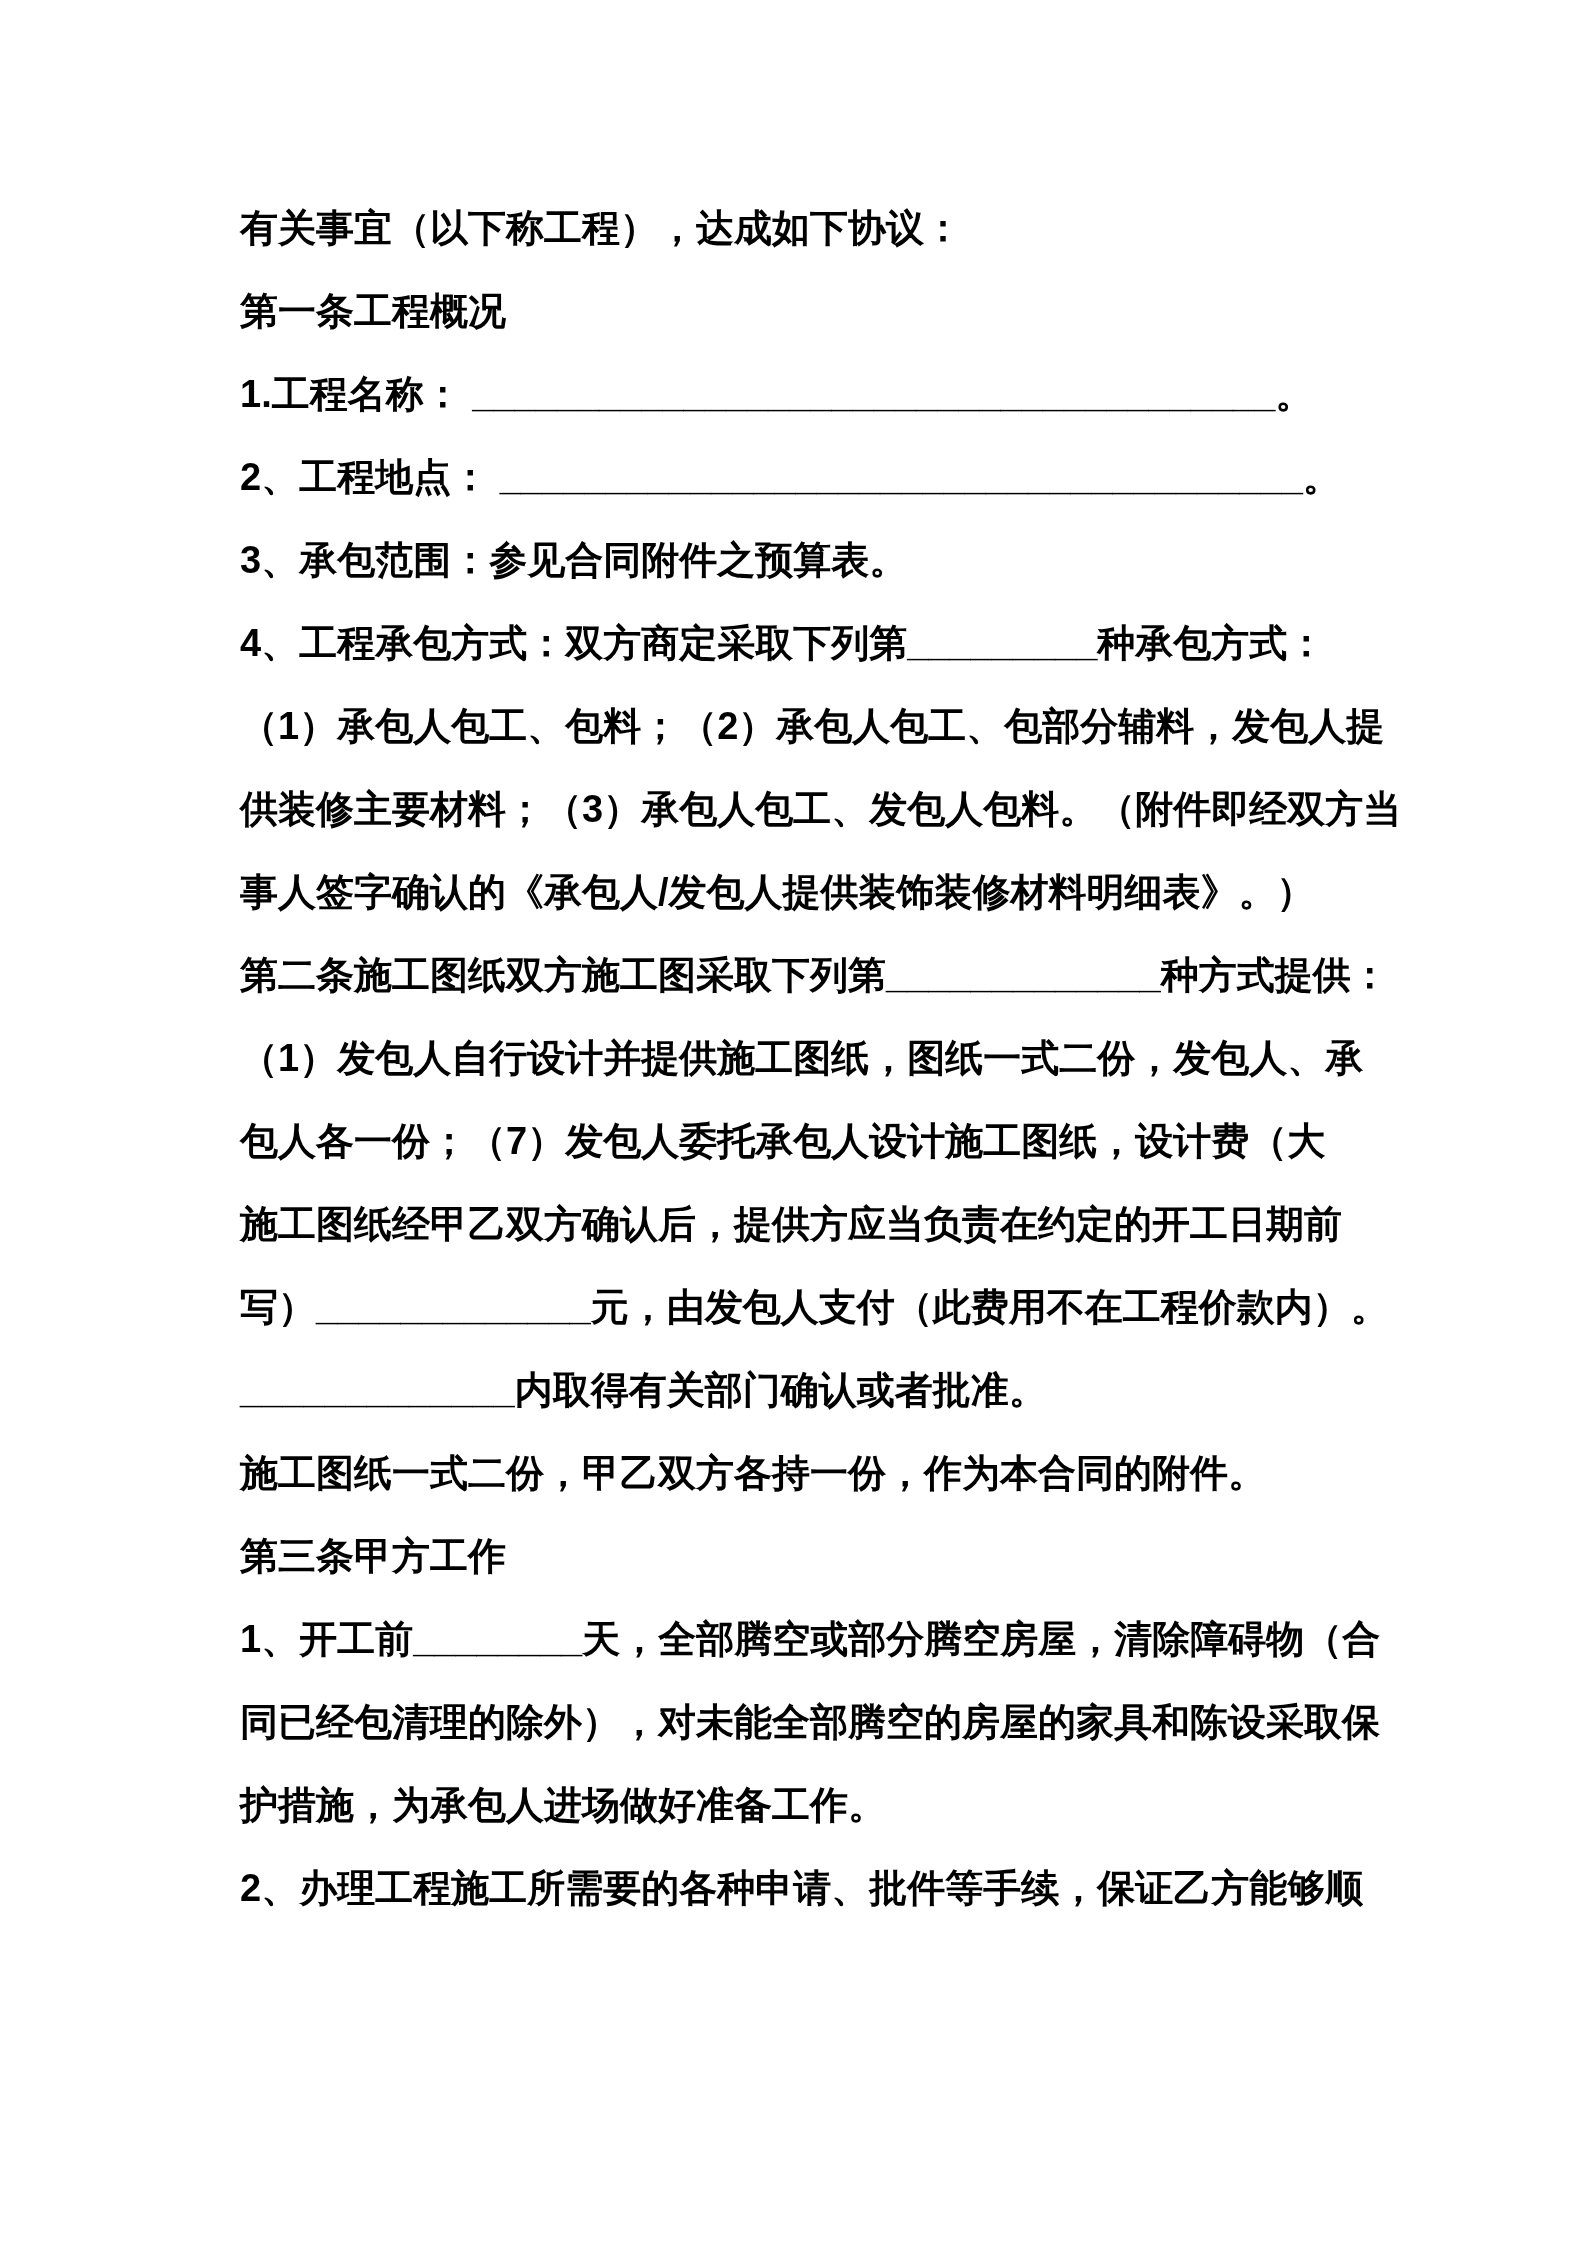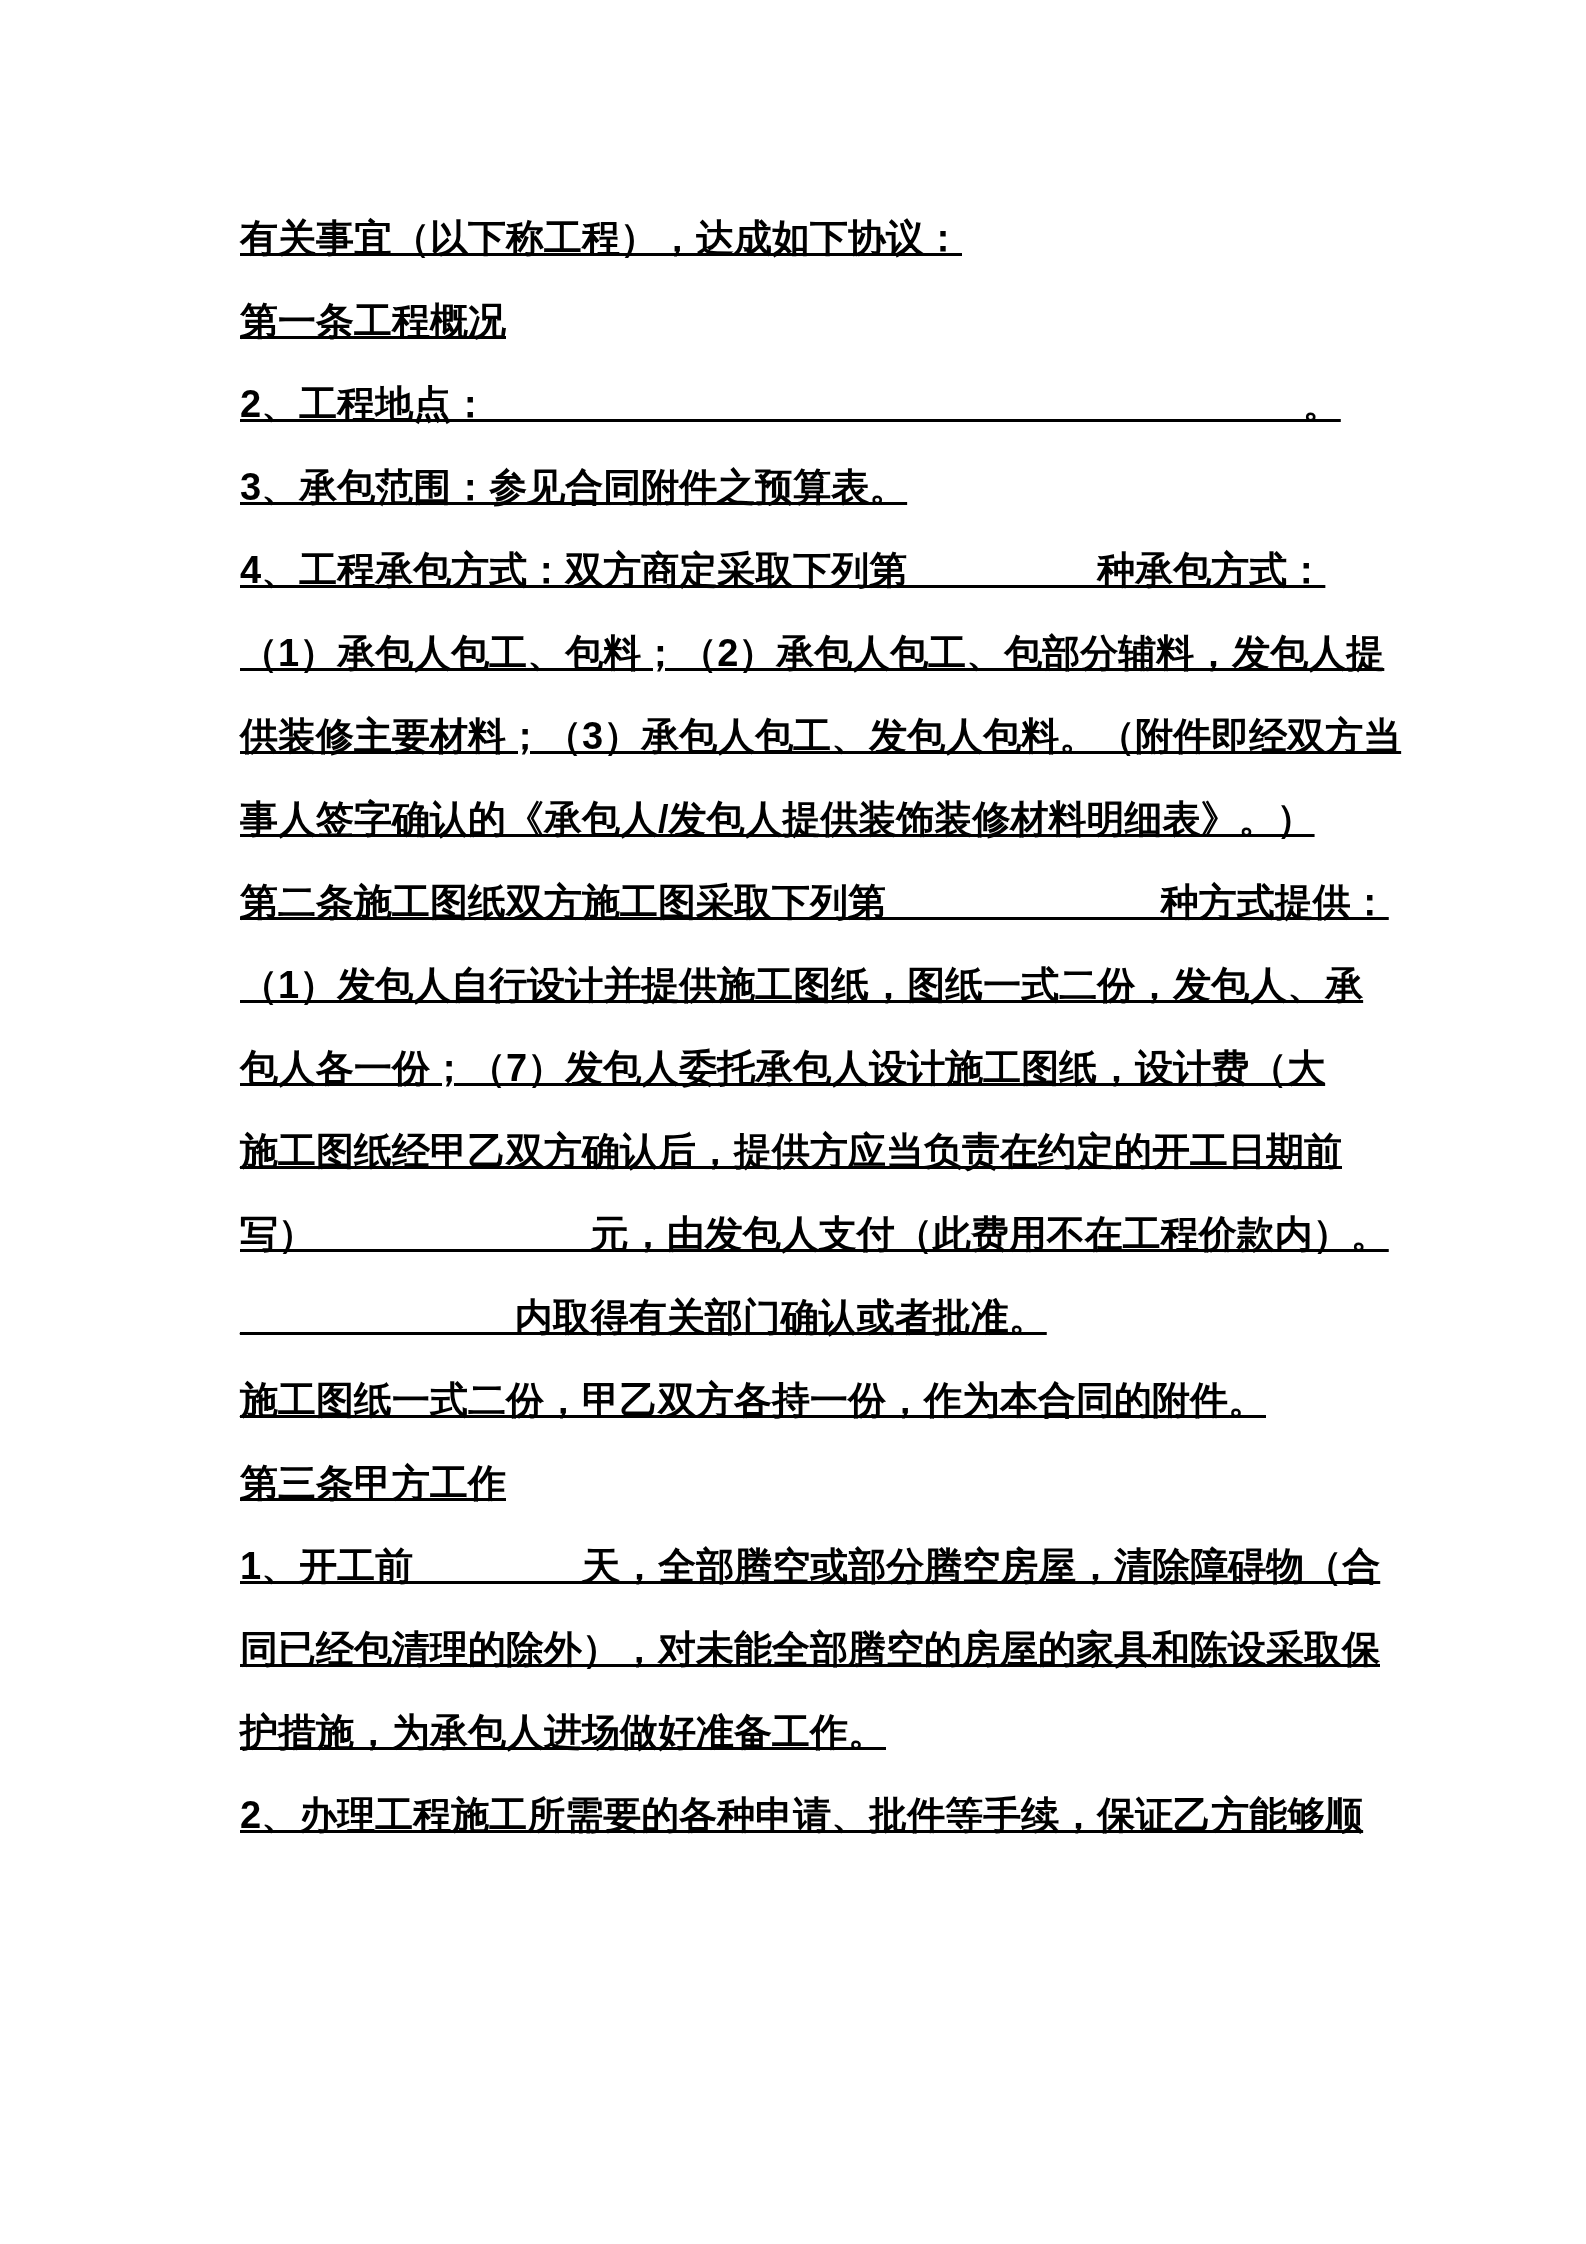--- a/index.html
+++ b/index.html
@@ -6,41 +6,41 @@
   .page {
     position: relative;
     width: 1586px;
     height: 2244px;
     background: #ffffff;
     overflow: hidden;
   }
   .content {
     position: absolute;
     left: 240px;
-    top: 197px;
+    top: 187px;
     right: 0;
-    text-decoration: underline;
   }
   .line {
     font-family: "Liberation Sans", "DejaVu Sans", sans-serif;
     font-weight: 700;
     font-size: 38px;
     line-height: 83px;
     color: #000000;
     white-space: pre;
     letter-spacing: 0;
   }
 </style>
 </head>
 <body>
 
 <div class="page">
   <div class="content">
     <div class="line">有关事宜（以下称工程），达成如下协议：</div>
     <div class="line">第一条工程概况</div>
+    <div class="line">1.工程名称： ______________________________________。</div>
     <div class="line">2、工程地点： ______________________________________。</div>
     <div class="line">3、承包范围：参见合同附件之预算表。</div>
     <div class="line">4、工程承包方式：双方商定采取下列第_________种承包方式：</div>
     <div class="line">（1）承包人包工、包料；（2）承包人包工、包部分辅料，发包人提</div>
     <div class="line">供装修主要材料；（3）承包人包工、发包人包料。（附件即经双方当</div>
     <div class="line">事人签字确认的《承包人/发包人提供装饰装修材料明细表》。）</div>
     <div class="line">第二条施工图纸双方施工图采取下列第_____________种方式提供：</div>
     <div class="line">（1）发包人自行设计并提供施工图纸，图纸一式二份，发包人、承</div>
     <div class="line">包人各一份；（7）发包人委托承包人设计施工图纸，设计费（大</div>
     <div class="line">施工图纸经甲乙双方确认后，提供方应当负责在约定的开工日期前</div>

